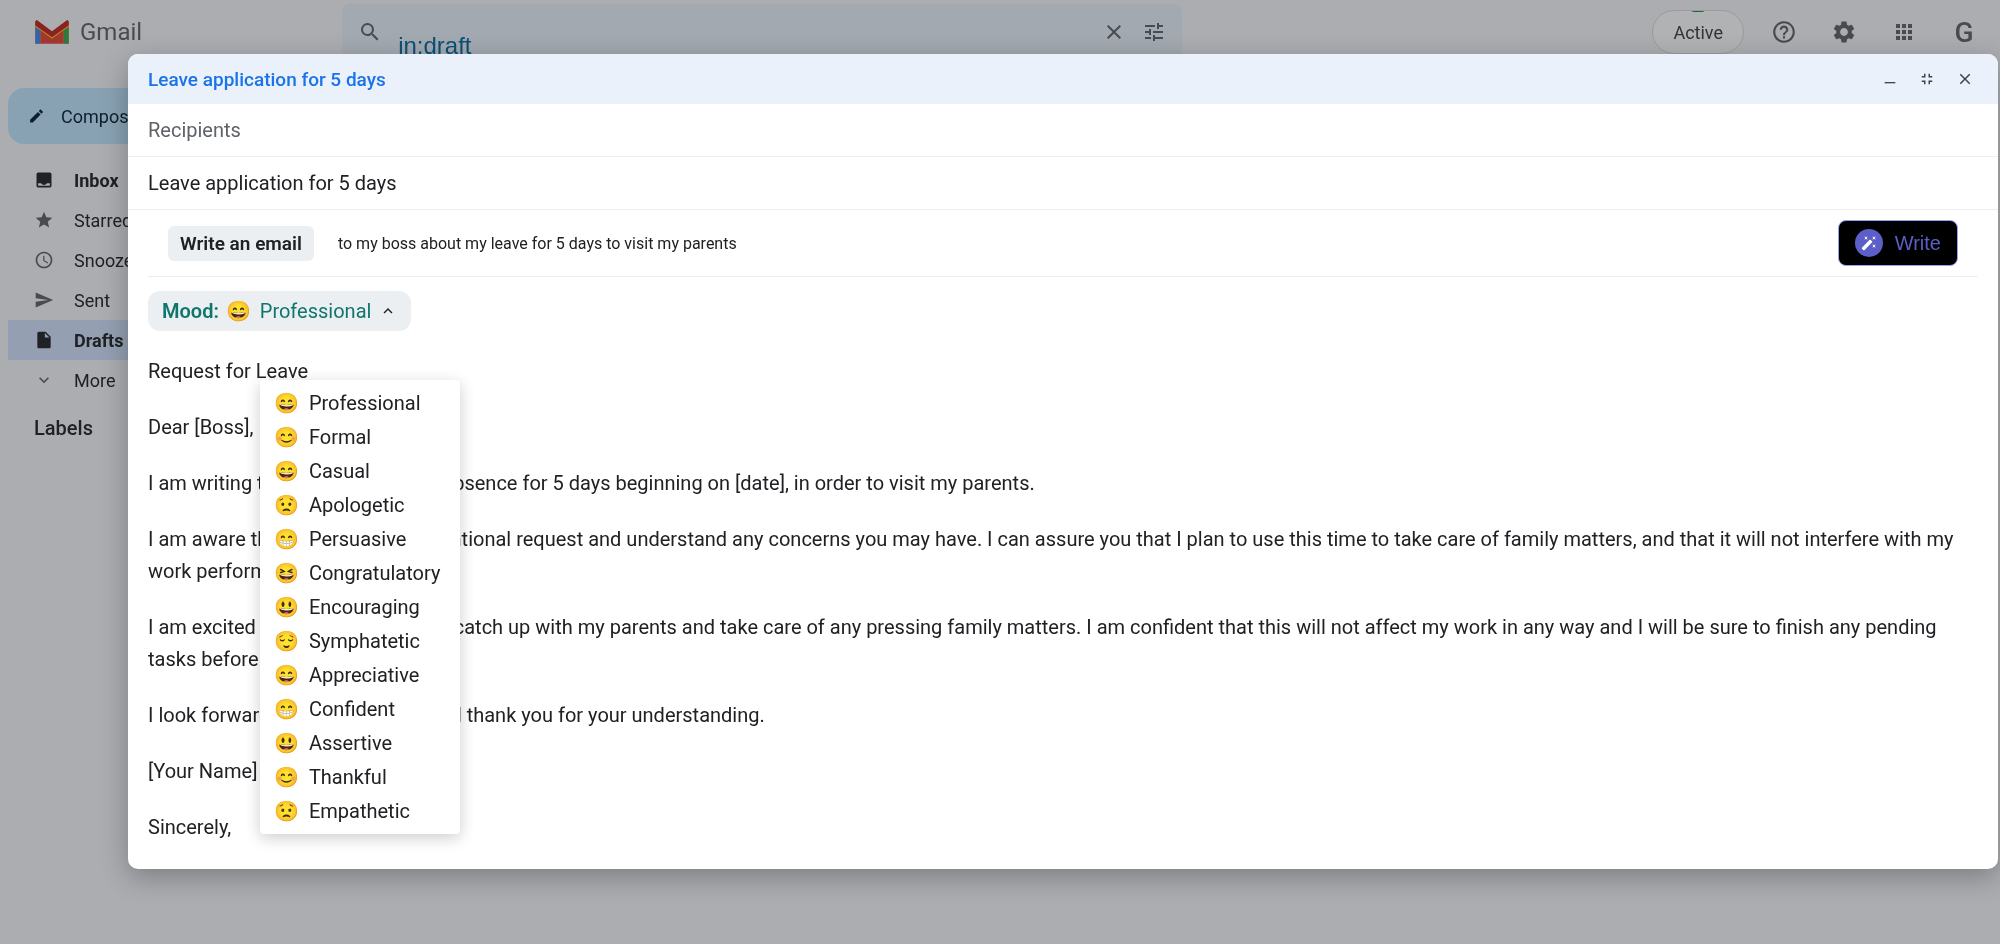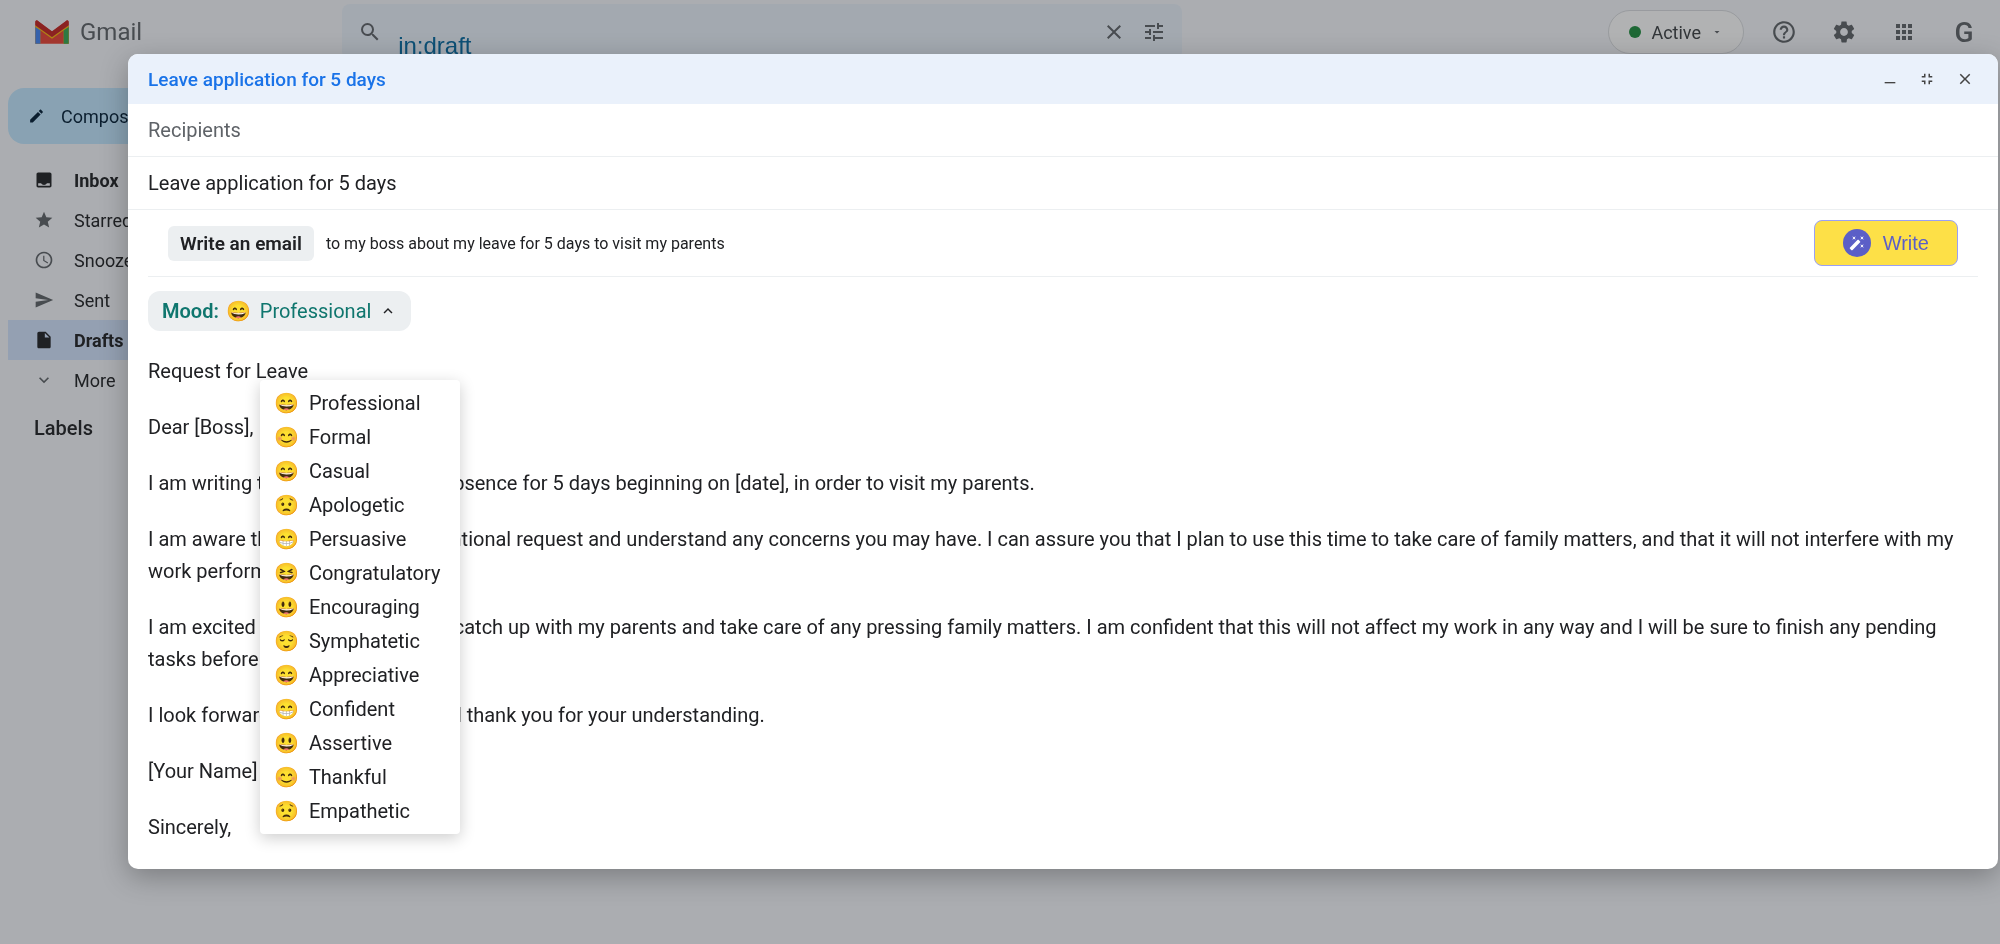--- a/index.html
+++ b/index.html
@@ -7,21 +7,21 @@
 
 
 .gmail-bg { width: 100%; height: 100%; background: #f6f8fc; filter: none; }
 .gmail-header { display: flex; align-items: center; height: 64px; padding: 8px 16px; }
 .gmail-logo { display: flex; align-items: center; gap: 8px; margin-left: 16px; }
 .gmail-logo-icon { width: 40px; height: 30px; }
 .gmail-logo-text { font-size: 24px; color: #5f6368; font-weight: 400; }
 .search-bar { background: #eaf1fb; border-radius: 8px; height: 56px; flex: 0 0 840px; margin-left: 200px; display: flex; align-items: center; padding: 0 16px; gap: 16px; }
 .search-bar input { background: transparent; border: none; outline: none; font-size: 24px; flex: 1; color: #0369a1; margin-top: 28px; }
 .header-right { margin-left: auto; display: flex; align-items: center; gap: 20px; }
-.active-chip { background: #fff; border: 1px solid #dadce0; border-radius: 24px; height: 44px; padding: 0 20px; display: flex; align-items: center; gap: 10px; font-size: 18px; color: #3c4043; }
+.active-chip { background: #fff; border: 1px solid #dadce0; border-radius: 24px; height: 44px; padding: 0 20px; display: flex; align-items: center; gap: 10px; font-size: 18px; color: #3c4043; flex-direction: column; }
 .active-dot-green { width: 12px; height: 12px; border-radius: 50%; background: #1e8e3e; }
 .icon-btn { width: 40px; height: 40px; display: flex; align-items: center; justify-content: center; color: #5f6368; cursor: pointer; }
 .sidebar { position: absolute; left: 0; top: 80px; width: 256px; padding: 8px; }
 .compose-btn { background: #c2e7ff; border-radius: 16px; height: 56px; width: 150px; display: flex; align-items: center; padding: 0 20px; gap: 16px; font-size: 18px; color: #001d35; margin-bottom: 16px; }
 .nav-item { display: flex; align-items: center; gap: 20px; padding: 6px 12px 6px 26px; border-radius: 0 24px 24px 0; font-size: 18px; color: #202124; height: 40px; }
 .nav-item.active { background: #d3e3fd; font-weight: 700; }
 .nav-item.bold { font-weight: 700; }
 .labels-header { padding: 16px 26px; font-size: 20px; color: #202124; font-weight: 500; }
 
 
@@ -29,24 +29,24 @@
 
 
 .compose-dialog { position: absolute; left: 128px; top: 54px; width: 1870px; background: #fff; border-radius: 10px; box-shadow: 0 8px 28px rgba(0,0,0,0.28); display: flex; flex-direction: column; }
 .compose-header { background: #eaf1fb; padding: 12px 20px; display: flex; align-items: center; border-radius: 10px 10px 0 0; }
 .compose-title { color: #1a73e8; font-size: 19px; font-weight: 500; }
 .compose-header-actions { margin-left: auto; display: flex; gap: 12px; }
 .compose-header-actions .hdr-icon { color: #444; cursor: pointer; padding: 4px; }
 .compose-body { padding: 0; }
 .recipients { color: #5f6368; font-size: 20px; border-bottom: 1px solid #eceff1; padding: 14px 20px; }
 .subject-field { padding: 14px 20px; border-bottom: 1px solid #eceff1; font-size: 20px; color: #202124; }
-.write-row { display: flex; align-items: center; padding: 10px 20px 10px 20px; border-bottom: 1px solid #eceff1; margin: 0 20px; gap: 12px; }
+.write-row { display: flex; align-items: center; padding: 10px 20px 10px 20px; border-bottom: 1px solid #eceff1; margin: 0 20px; gap: 24px; }
 .write-chip { background: #eceff1; border-radius: 6px; padding: 6px 12px; font-weight: 600; font-size: 19px; color: #202124; }
 .write-prompt { font-size: 16px; color: #202124; flex: 1; }
-.write-btn { border: 1.5px solid #9aa0f5; border-radius: 8px; padding: 8px 28px; display: flex; align-items: center; gap: 12px; color: #5b5fc7; font-size: 20px; font-weight: 500; background: #fde047; cursor: pointer; }
+.write-btn { border: 1.5px solid #9aa0f5; border-radius: 8px; padding: 8px 16px; display: flex; align-items: center; gap: 12px; color: #5b5fc7; font-size: 20px; font-weight: 500; background: #000000; cursor: pointer; }
 .write-btn-icon { width: 28px; height: 28px; background: #5b5fc7; border-radius: 50%; display: flex; align-items: center; justify-content: center; color: #fff; }
 .mood-row { padding: 14px 20px; display: flex; }
 .mood-chip { background: #eceff1; border-radius: 12px; padding: 8px 14px; display: flex; align-items: center; gap: 8px; font-size: 20px; color: #0f766e; cursor: pointer; position: relative; }
 .mood-label { font-weight: 600; }
 .emoji { font-size: 20px; }
 .email-body { padding: 10px 20px 24px 20px; font-size: 20px; color: #202124; line-height: 1.6; }
 .email-body p { margin-bottom: 24px; }
 
 
 .mood-dropdown { position: absolute; left: 260px; top: 380px; width: 200px; background: #fff; border-radius: 4px; box-shadow: 0 4px 16px rgba(0,0,0,0.2); padding: 6px 0; z-index: 100; }

